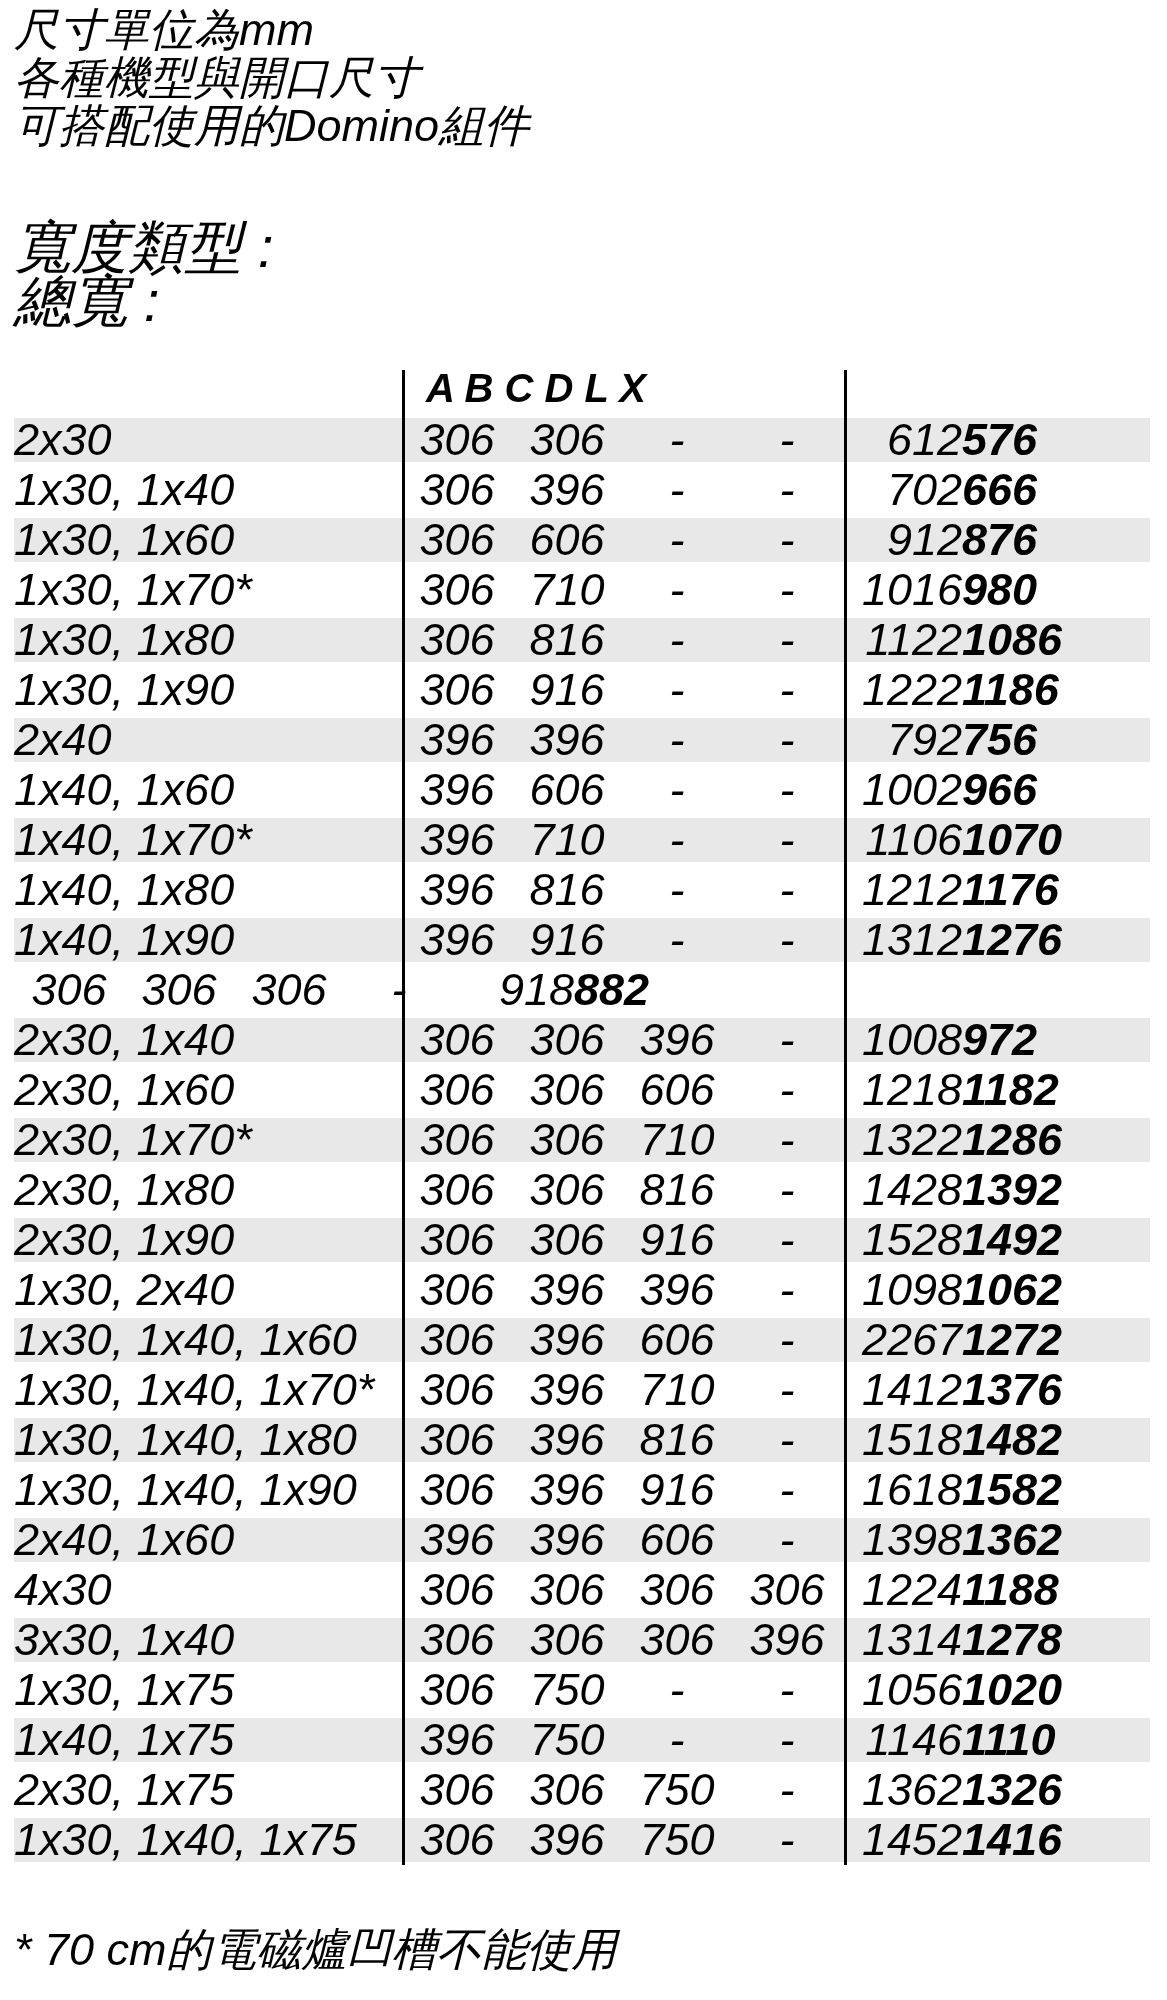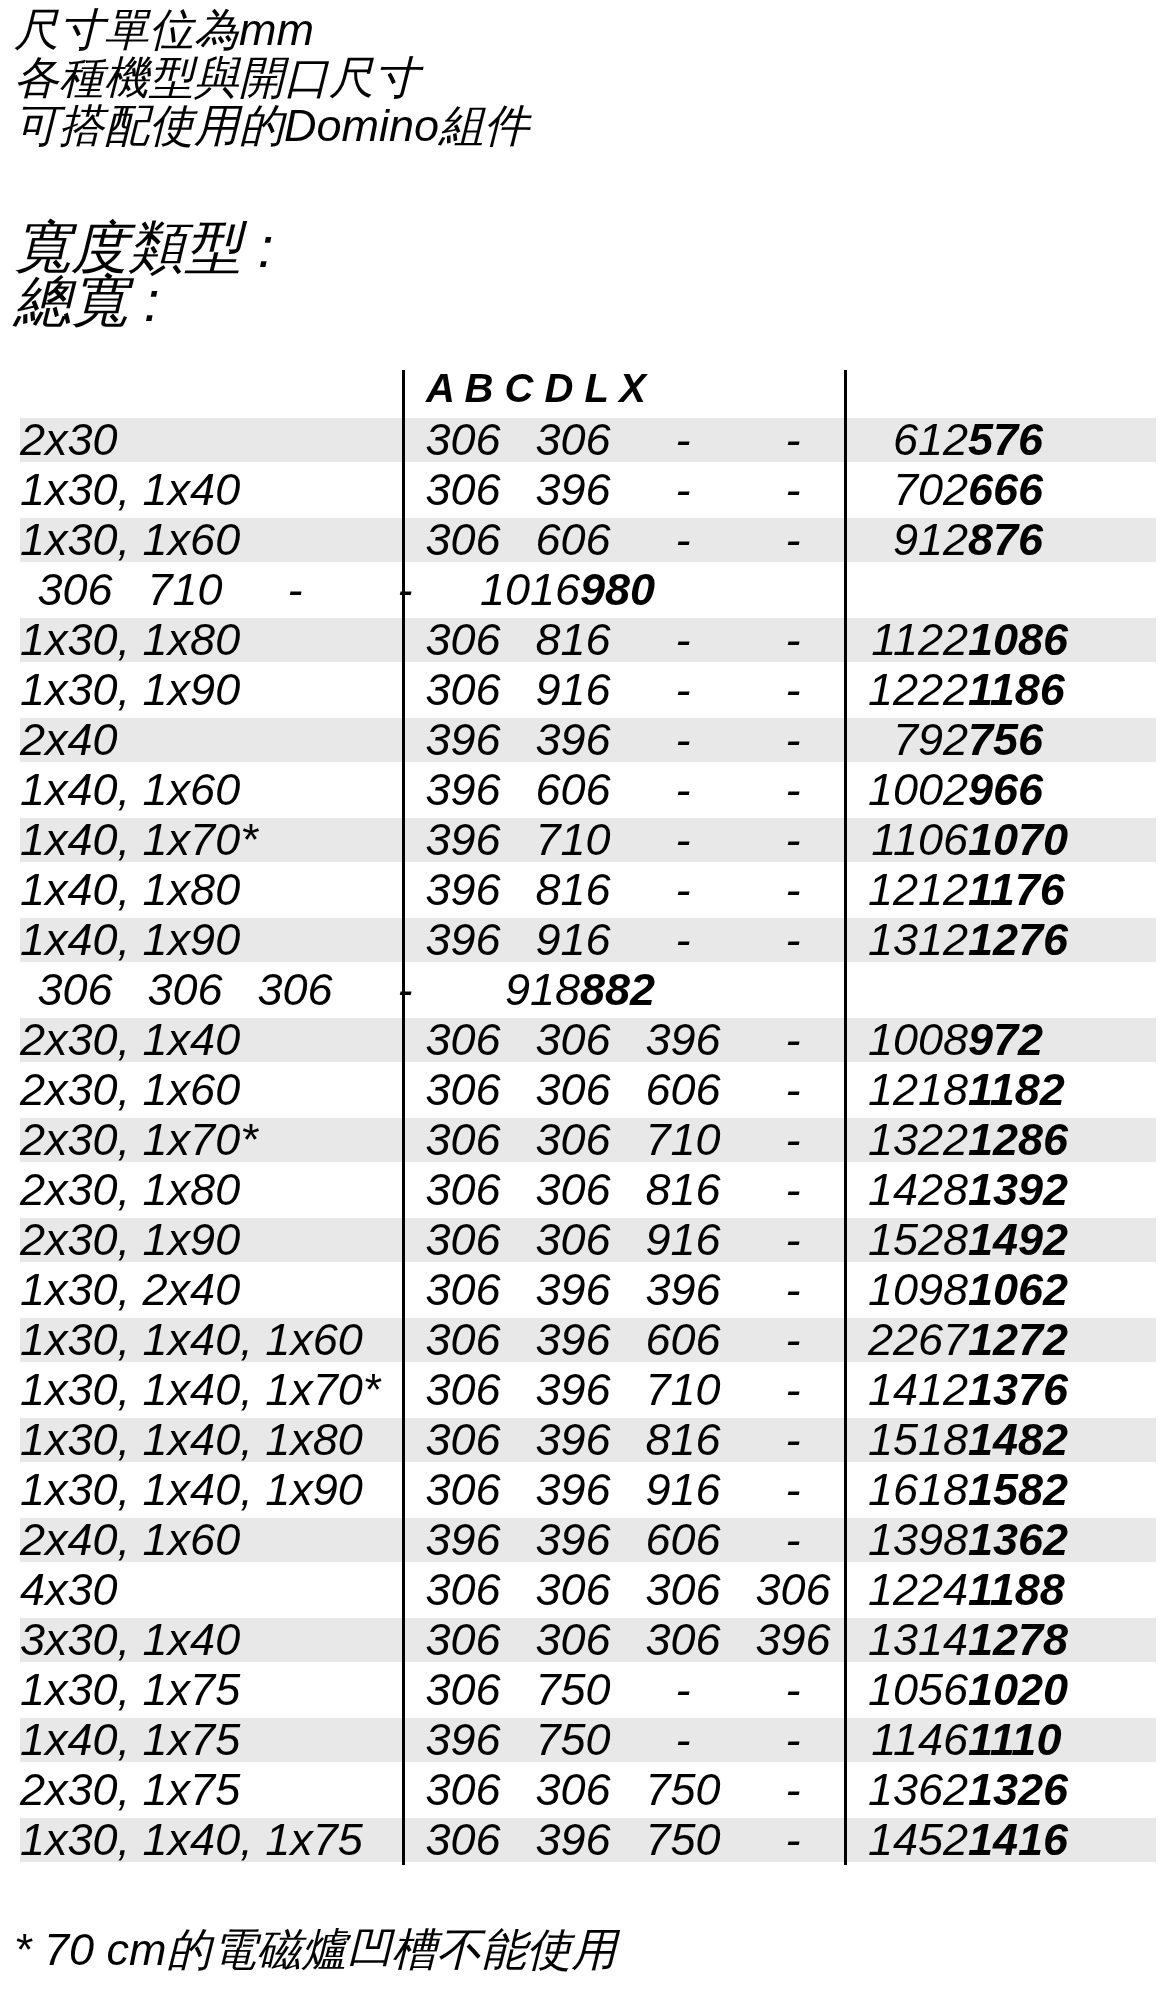--- a/index.html
+++ b/index.html
@@ -48,21 +48,21 @@
     top: 370px;
     width: 3px;
     height: 1495px;
     background: #000000;
     z-index: 3;
   }
   .vline.v1 { left: 402px; }
   .vline.v2 { left: 844px; }
   .rows {
     position: absolute;
-    left: 20px;
+    left: 14px;
     top: 415px;
     width: 1136px;
     z-index: 1;
   }
   .row {
     display: flex;
     height: 50px;
     align-items: center;
     font-size: 45px;
     line-height: 50px;
@@ -135,20 +135,21 @@
         <div class="c-label">1x30, 1x60</div>
         <div class="c-a">306</div>
         <div class="c-b">606</div>
         <div class="c-c">-</div>
         <div class="c-d">-</div>
         <div class="c-l">912</div>
         <div class="c-x">876</div>
         <div class="c-f"></div>
       </div>
       <div class="row">
+        <div class="c-label">1x30, 1x70*</div>
         <div class="c-a">306</div>
         <div class="c-b">710</div>
         <div class="c-c">-</div>
         <div class="c-d">-</div>
         <div class="c-l">1016</div>
         <div class="c-x">980</div>
         <div class="c-f"></div>
       </div>
       <div class="row alt">
         <div class="c-label">1x30, 1x80</div>

